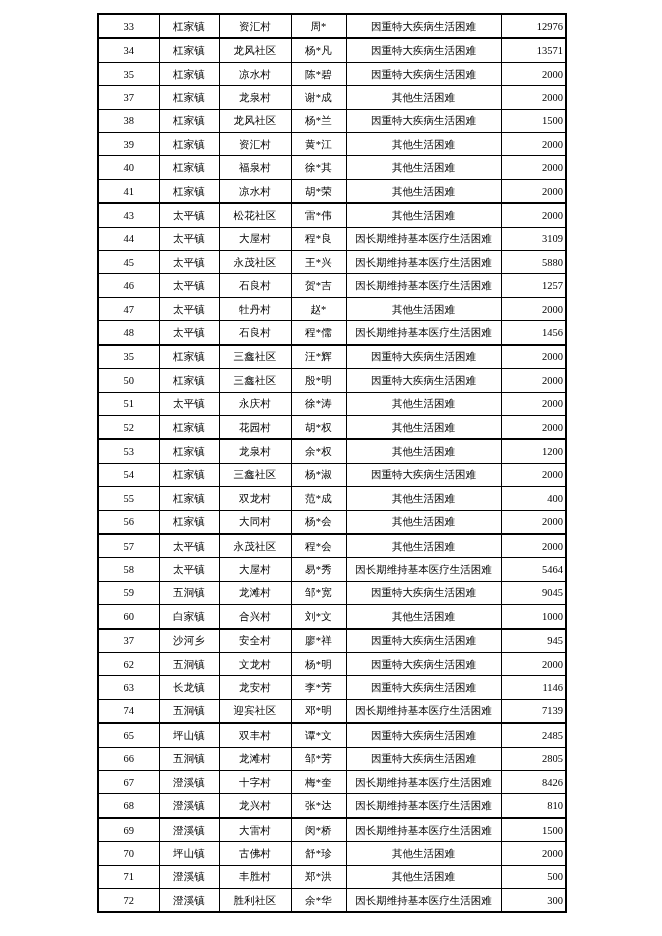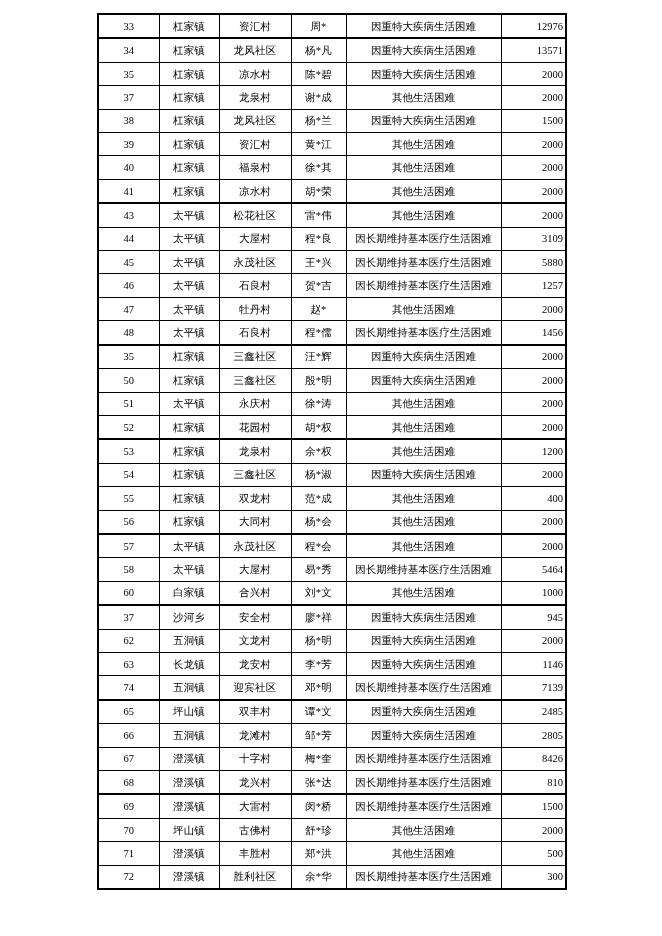--- a/index.html
+++ b/index.html
@@ -266,20 +266,28 @@
           <td class="amount">2000</td>
         </tr>
         <tr>
           <td class="seq">58</td>
           <td class="town">太平镇</td>
           <td class="vill">大屋村</td>
           <td class="name">易*秀</td>
           <td class="reason">因长期维持基本医疗生活困难</td>
           <td class="amount">5464</td>
         </tr>
+        <tr>
+          <td class="seq">59</td>
+          <td class="town">五洞镇</td>
+          <td class="vill">龙滩村</td>
+          <td class="name">邹*宽</td>
+          <td class="reason">因重特大疾病生活困难</td>
+          <td class="amount">9045</td>
+        </tr>
         <tr class="thick-bottom">
           <td class="seq">60</td>
           <td class="town">白家镇</td>
           <td class="vill">合兴村</td>
           <td class="name">刘*文</td>
           <td class="reason">其他生活困难</td>
           <td class="amount">1000</td>
         </tr>
         <tr>
           <td class="seq">37</td>

